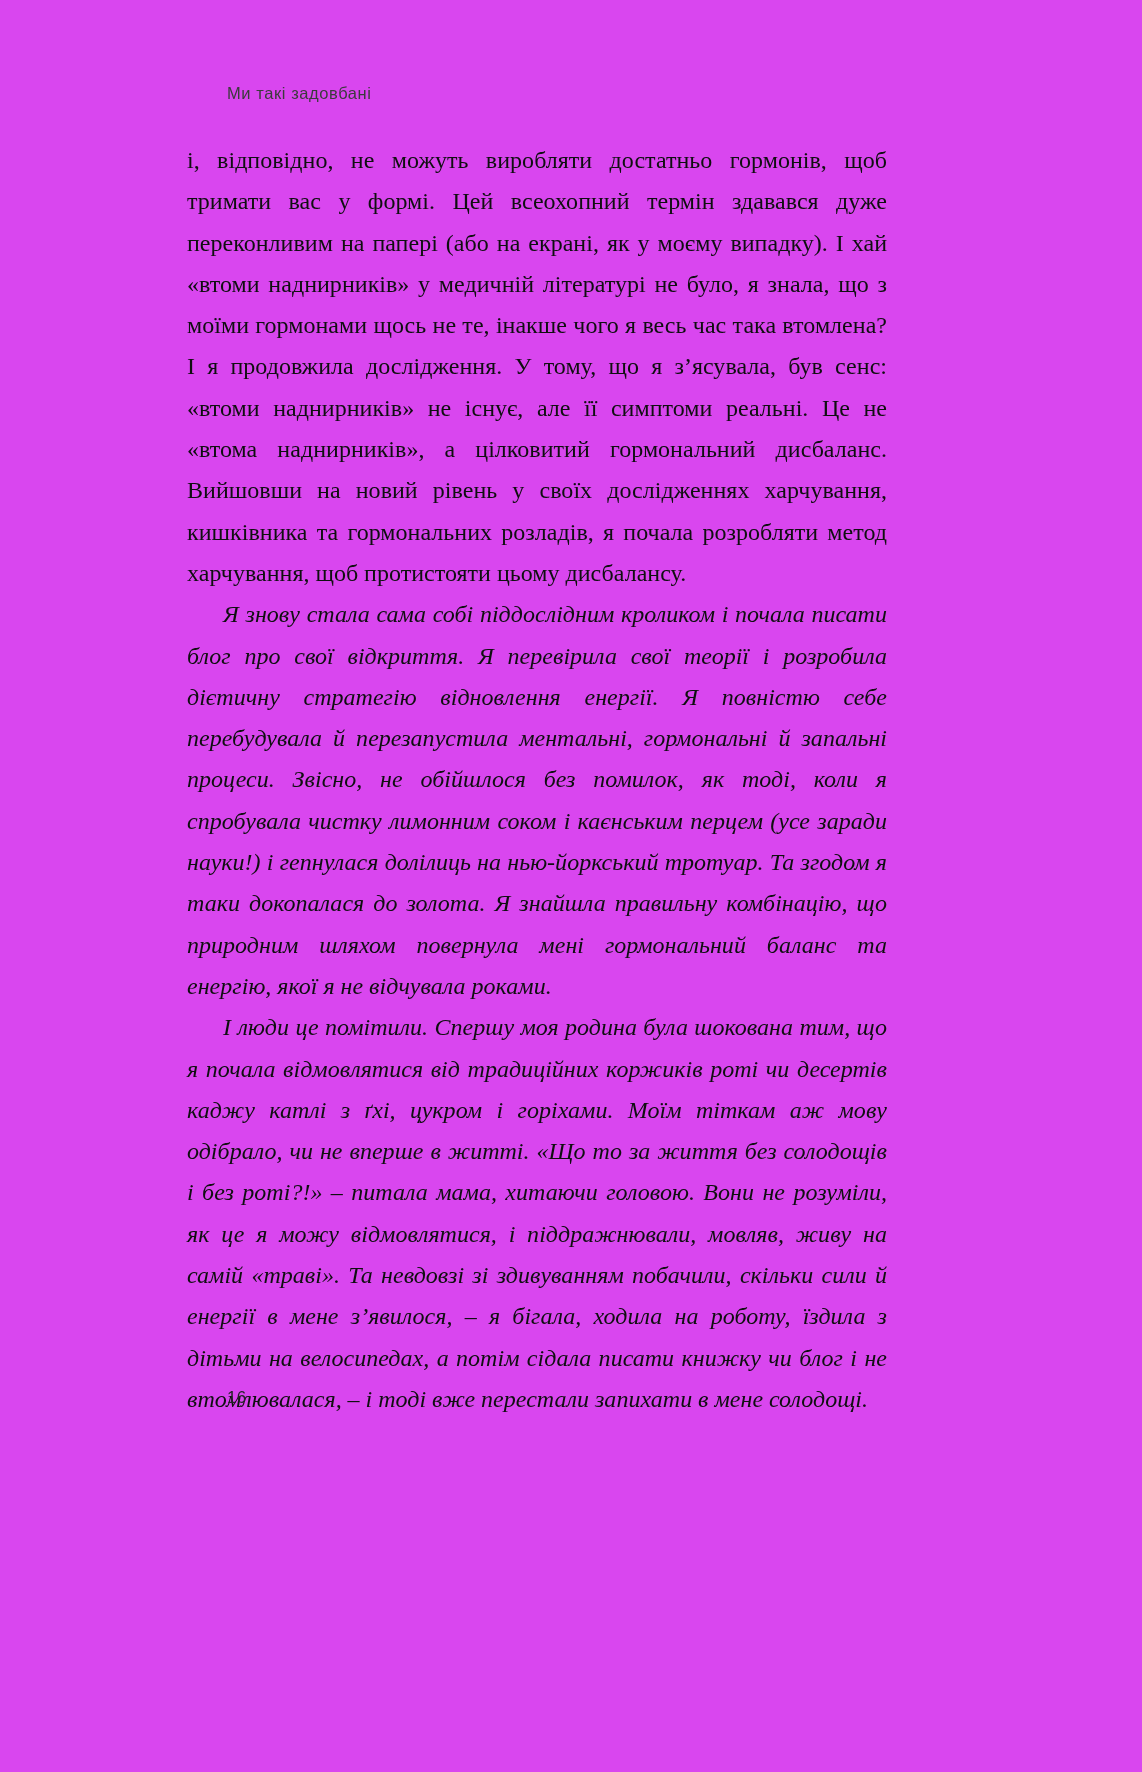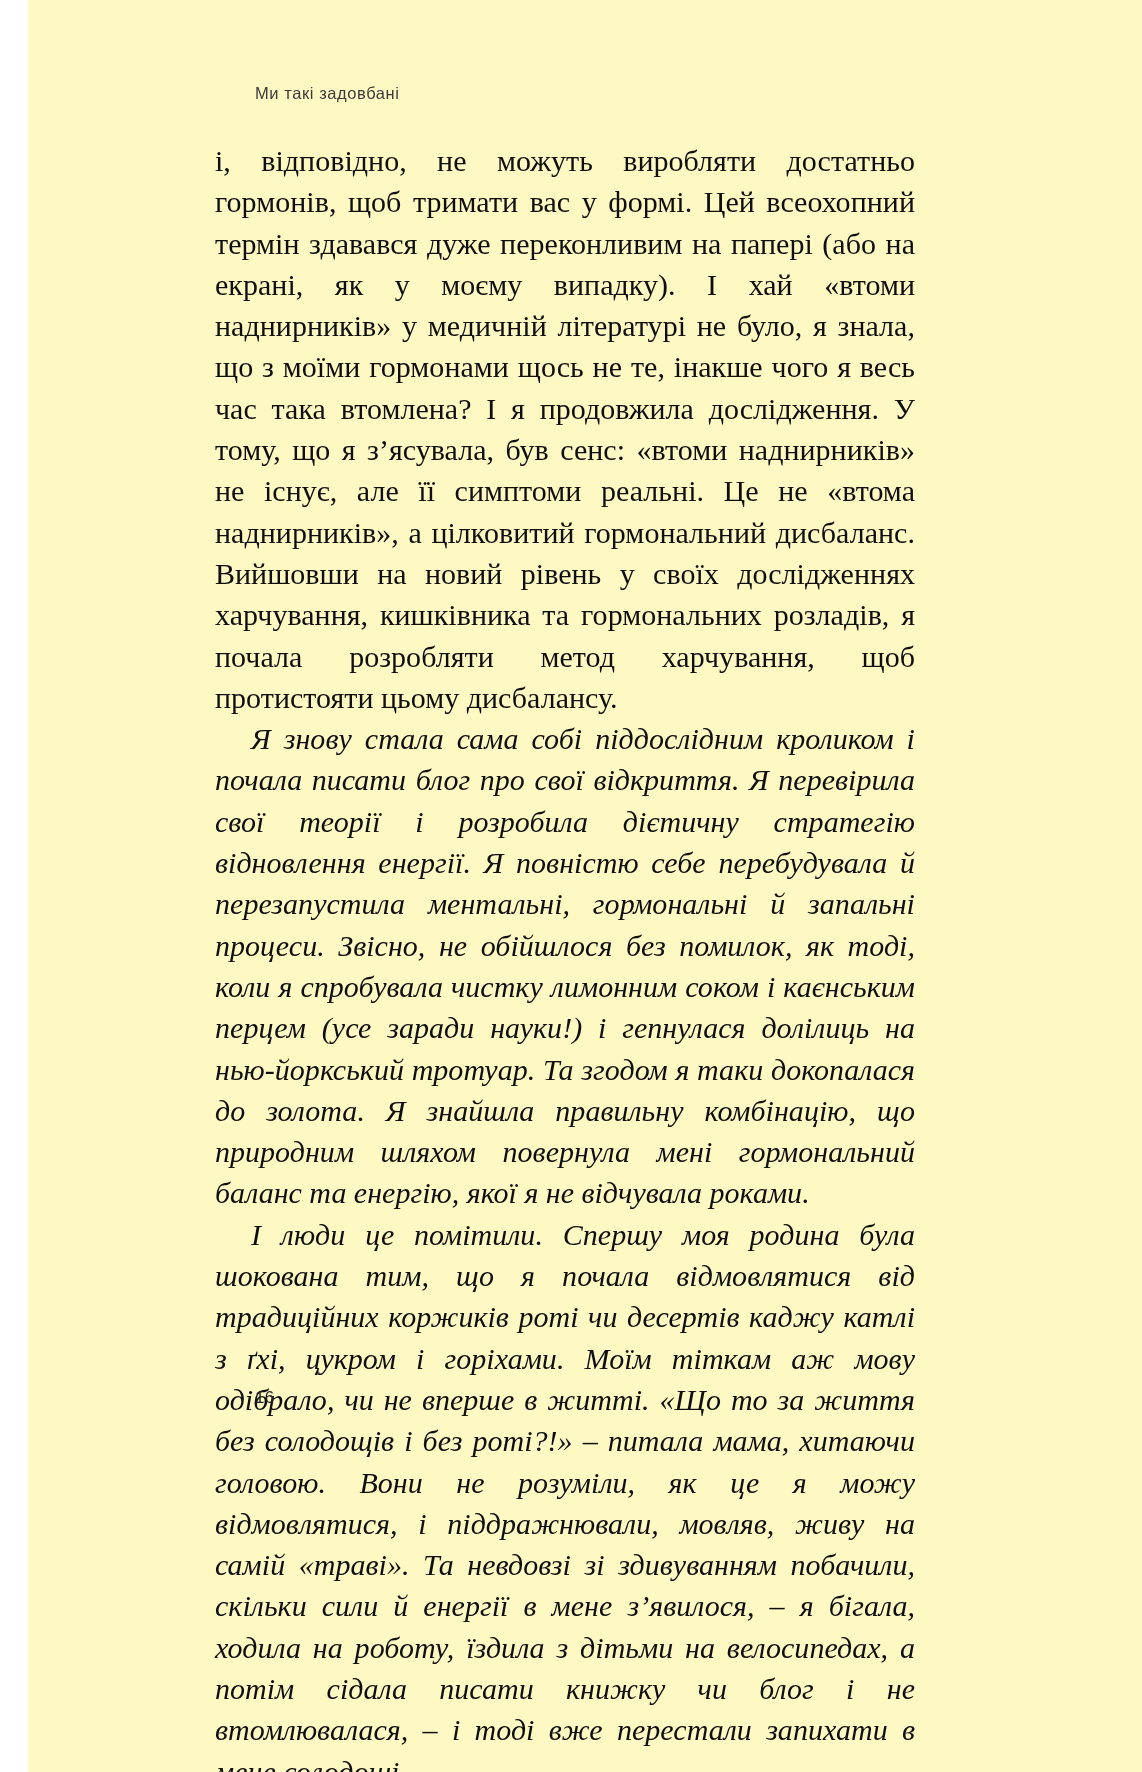--- a/index.html
+++ b/index.html
@@ -14,22 +14,21 @@
     position: relative;
     overflow: hidden;
     font-family: "Liberation Serif", "DejaVu Serif", serif;
     color: #0f0f10;
     -webkit-font-smoothing: antialiased;
   }
 
   .page {
     position: absolute;
     inset: 0;
-    background: #fef9c3;
-    margin-left: 28px;
+    background: #d946ef;
   }
 
   
   .running-head {
     position: absolute;
     left: 227px;
     top: 84px;
     font-family: "Liberation Sans", "DejaVu Sans", sans-serif;
     font-size: 16.5px;
     font-weight: 300;
@@ -41,21 +40,21 @@
   
   .text-block {
     position: absolute;
     left: 187px;
     top: 140px;
     width: 700px;
   }
 
   .para {
     margin: 0;
-    font-size: 30px;
+    font-size: 24px;
     line-height: 41.3px;
     text-align: justify;
     text-align-last: left;
     word-spacing: -0.004em;
     letter-spacing: 0.001em;
     hyphens: manual;
   }
   .para + .para {
     text-indent: 36px;
     font-style: italic;

